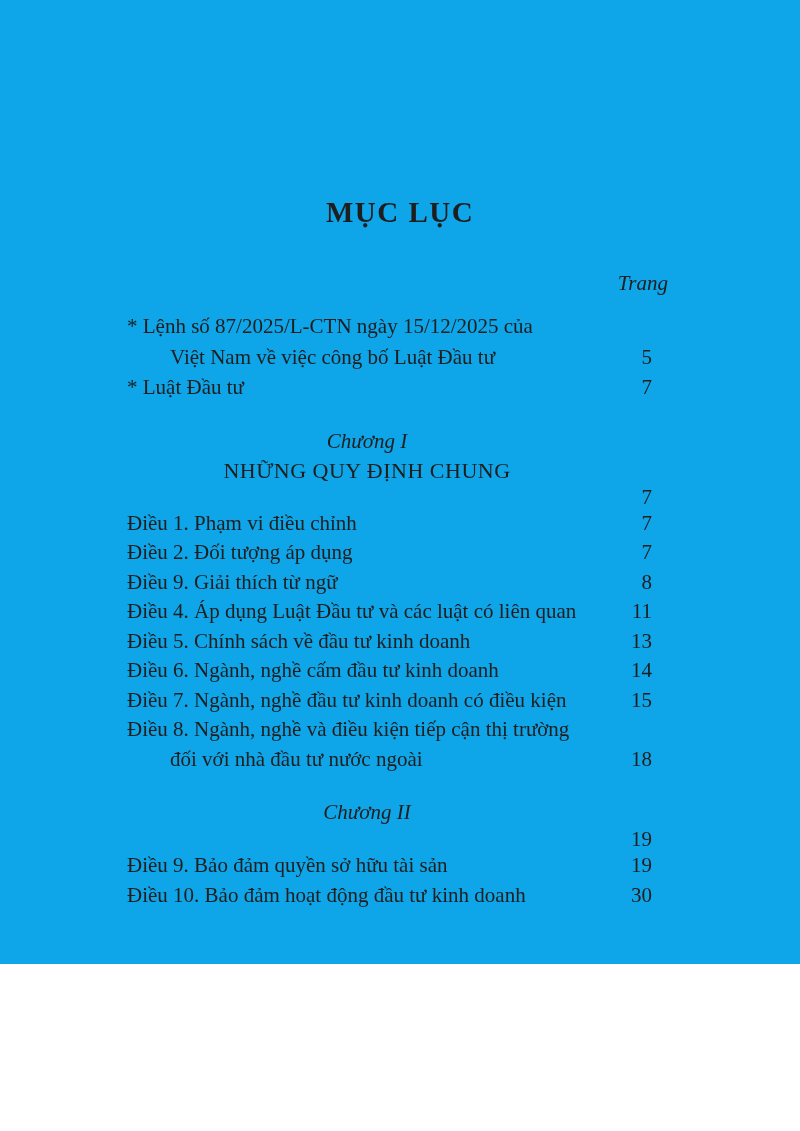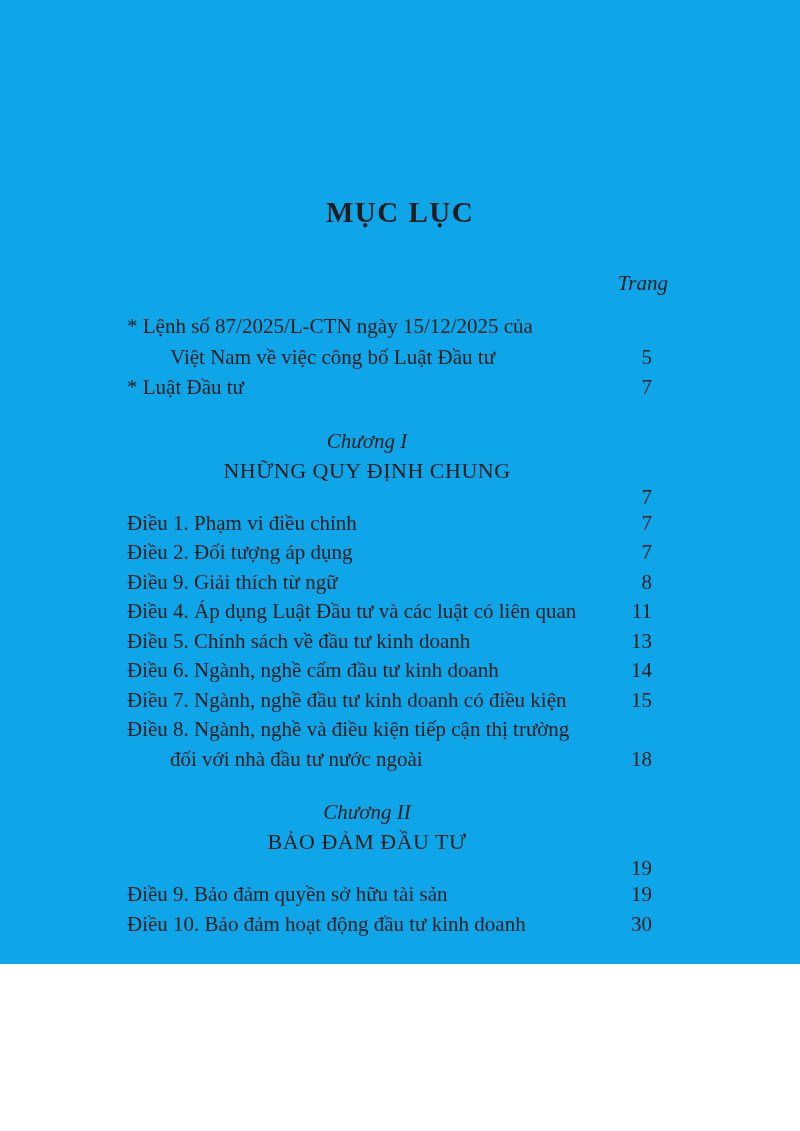--- a/index.html
+++ b/index.html
@@ -177,21 +177,20 @@
     <div class="row">
       <div class="entry-text">
         <div class="line">Điều 8. Ngành, nghề và điều kiện tiếp cận thị trường</div>
         <div class="line cont">đối với nhà đầu tư nước ngoài</div>
       </div>
       <div class="pageno">18</div>
     </div>
 
     <div class="chapter-head">
       <div class="chapter-label">Chương II</div>
-      <div class="chapter-title">BẢO ĐẢM ĐẦU TƯ</div>
     </div>
 
     <div class="row chapter-page-row">
       <div class="entry-text"></div>
       <div class="pageno">19</div>
     </div>
 
     <div class="row">
       <div class="entry-text">
         <div class="line">Điều 9. Bảo đảm quyền sở hữu tài sản</div>

